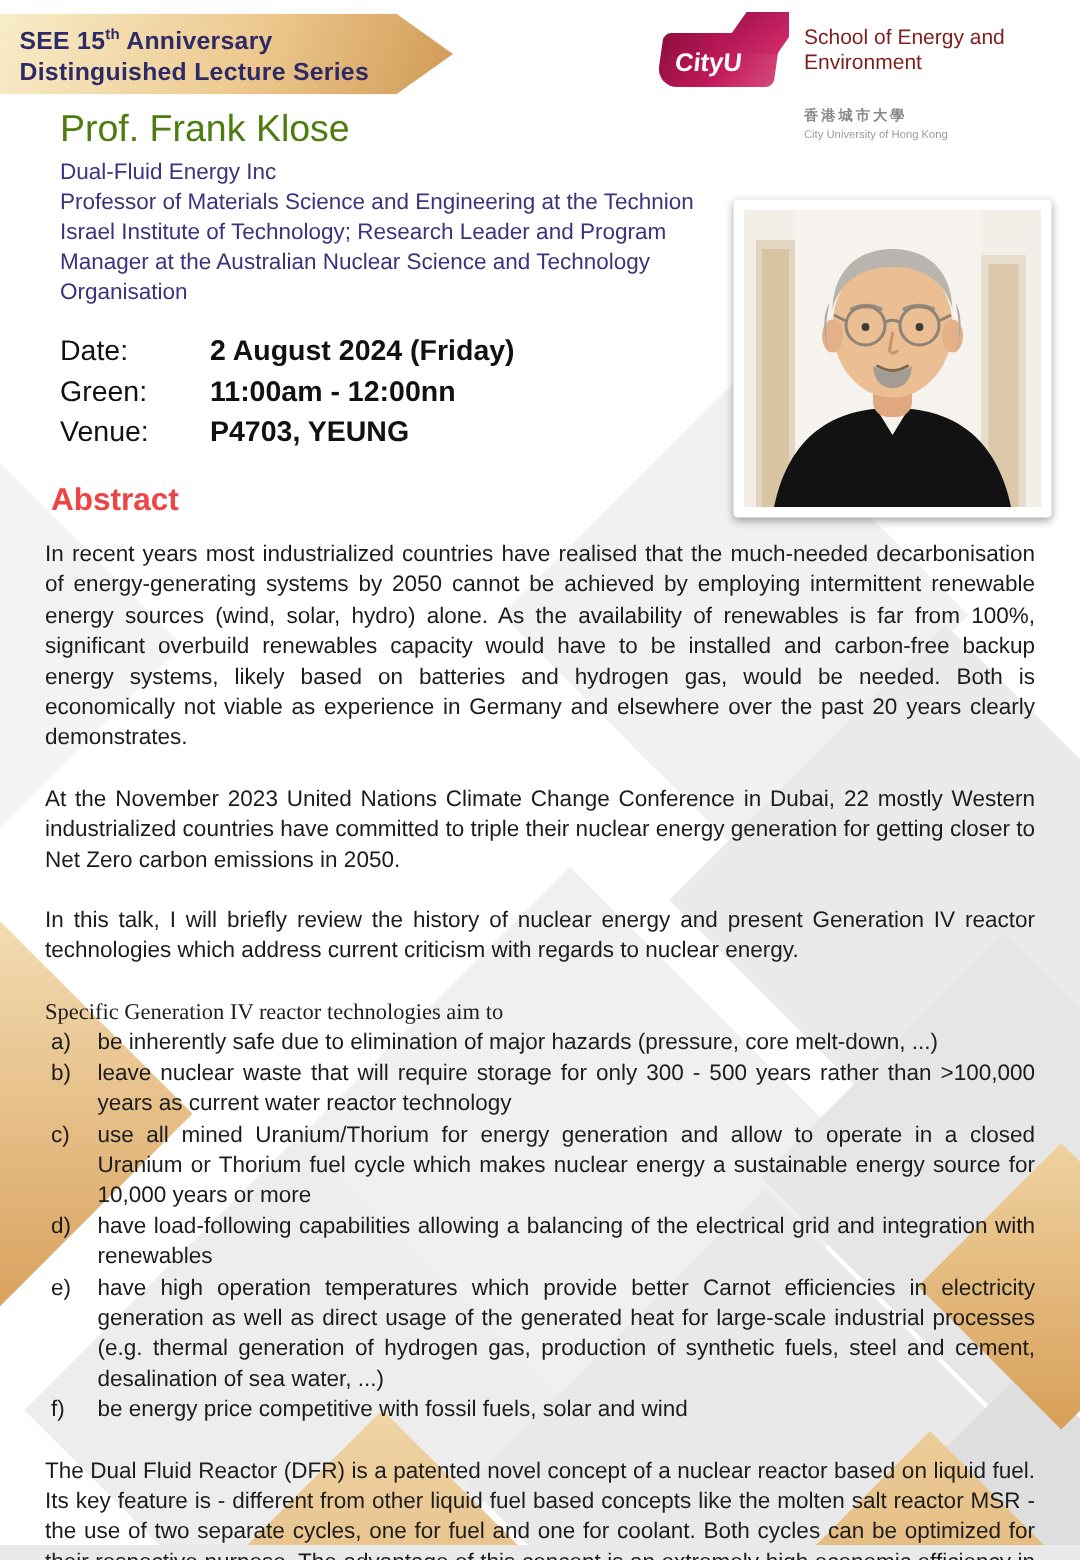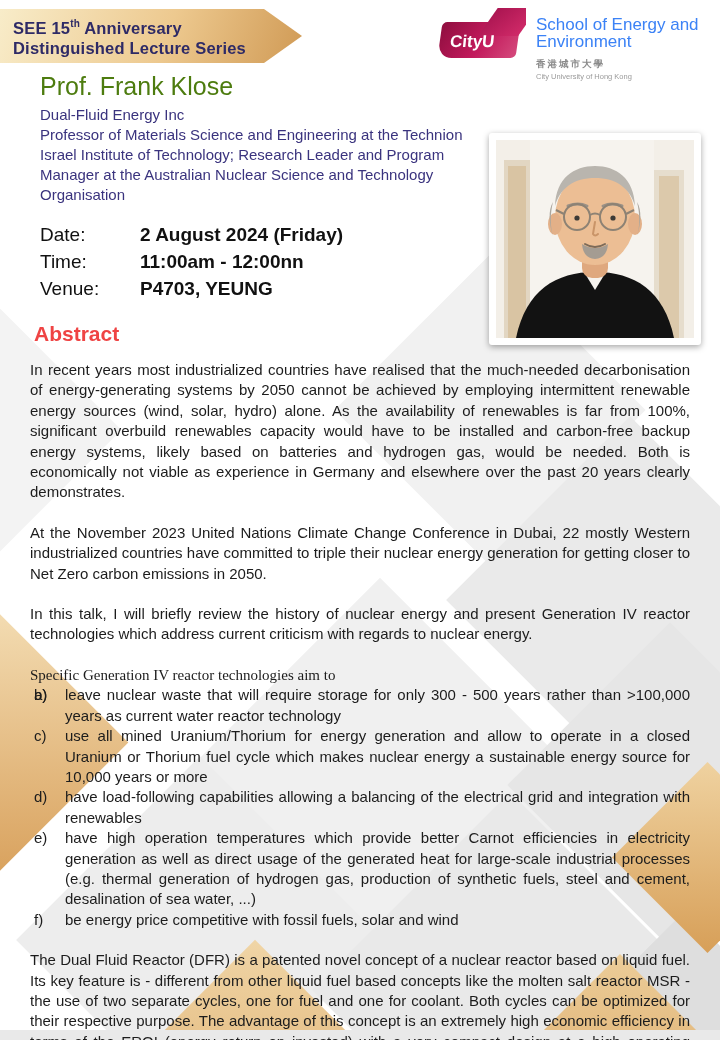--- a/index.html
+++ b/index.html
@@ -46,22 +46,22 @@
     background:linear-gradient(120deg,#8f0e3f,#c21a5c 55%,#d54a7c);
     transform:skewX(-8deg);
   }
   .cityu-slash{
     position:absolute;left:52px;top:-6px;width:40px;height:34px;
     background:linear-gradient(120deg,#a81450,#d02a68);
     transform:skewX(-35deg);
   }
   .cityu-text{position:absolute;left:12px;top:24px;color:#fff;font-weight:bold;font-size:17px;transform:skewX(-6deg);}
   .logo-text{margin-left:10px;padding-top:8px;}
-  .logo-school{color:#3b82f6;font-size:17px;line-height:17px;}
-  .logo-cn{color:#8a8a8a;font-size:9.5px;font-weight:bold;margin-top:8px;letter-spacing:2px;}
+  .logo-school{color:#7f1d1d;font-size:14px;line-height:17px;}
+  .logo-cn{color:#8a8a8a;font-size:9.5px;font-weight:bold;margin-top:21px;letter-spacing:2px;}
   .logo-univ{color:#9a9a9a;font-size:7.5px;margin-top:1px;}
   
   .page-title{
     text-align:center;color:#2b2563;font-weight:bold;font-size:40px;letter-spacing:-.5px;
     margin:8px 0 6px 0;
   }
   
   .speaker{margin-left:40px;width:452px;}
   .speaker-name{color:#4d7c0f;font-weight:normal;font-size:25px;margin-bottom:4px;}
   .speaker-aff{color:#3a337e;font-size:15px;line-height:20px;}
@@ -138,21 +138,21 @@
     <div class="speaker-aff">Dual-Fluid Energy Inc</div>
     <div class="speaker-aff">Professor of Materials Science and Engineering at the Technion Israel Institute of Technology; Research Leader and Program Manager at the Australian Nuclear Science and Technology Organisation</div>
   </div>
 
   <div class="details">
     <div class="detail-row">
       <span class="detail-label">Date:</span>
       <span class="detail-value">2 August 2024 (Friday)</span>
     </div>
     <div class="detail-row">
-      <span class="detail-label">Time:</span>
+      <span class="detail-label">Green:</span>
       <span class="detail-value">11:00am - 12:00nn</span>
     </div>
     <div class="detail-row">
       <span class="detail-label">Venue:</span>
       <span class="detail-value">P4703, YEUNG</span>
     </div>
   </div>
 
   <div class="photo-frame">
     <svg width="198" height="198" viewBox="0 0 198 198">
@@ -195,21 +195,21 @@
     </svg>
   </div>
 
   <div class="abstract">
     <div class="abstract-heading">Abstract</div>
     <p class="para">In recent years most industrialized countries have realised that the much-needed decarbonisation of energy-generating systems by 2050 cannot be achieved by employing intermittent renewable energy sources (wind, solar, hydro) alone. As the availability of renewables is far from 100%, significant overbuild renewables capacity would have to be installed and carbon-free backup energy systems, likely based on batteries and hydrogen gas, would be needed. Both is economically not viable as experience in Germany and elsewhere over the past 20 years clearly demonstrates.</p>
     <p class="para">At the November 2023 United Nations Climate Change Conference in Dubai, 22 mostly Western industrialized countries have committed to triple their nuclear energy generation for getting closer to Net Zero carbon emissions in 2050.</p>
     <p class="para">In this talk, I will briefly review the history of nuclear energy and present Generation IV reactor technologies which address current criticism with regards to nuclear energy.</p>
     <p class="list-intro">Specific Generation IV reactor technologies aim to</p>
     <ul class="aim-list">
-      <li><span class="marker">a)</span></li>
+      <li><span class="marker">a)</span><span>be inherently safe due to elimination of major hazards (pressure, core melt-down, ...)</span></li>
       <li><span class="marker">b)</span><span>leave nuclear waste that will require storage for only 300 - 500 years rather than &gt;100,000 years as current water reactor technology</span></li>
       <li><span class="marker">c)</span><span>use all mined Uranium/Thorium for energy generation and allow to operate in a closed Uranium or Thorium fuel cycle which makes nuclear energy a sustainable energy source for 10,000 years or more</span></li>
       <li><span class="marker">d)</span><span>have load-following capabilities allowing a balancing of the electrical grid and integration with renewables</span></li>
       <li><span class="marker">e)</span><span>have high operation temperatures which provide better Carnot efficiencies in electricity generation as well as direct usage of the generated heat for large-scale industrial processes (e.g. thermal generation of hydrogen gas, production of synthetic fuels, steel and cement, desalination of sea water, ...)</span></li>
       <li><span class="marker">f)</span><span>be energy price competitive with fossil fuels, solar and wind</span></li>
     </ul>
     <p class="para tight">The Dual Fluid Reactor (DFR) is a patented novel concept of a nuclear reactor based on liquid fuel. Its key feature is - different from other liquid fuel based concepts like the molten salt reactor MSR - the use of two separate cycles, one for fuel and one for coolant. Both cycles can be optimized for their respective purpose. The advantage of this concept is an extremely high economic efficiency in terms of the EROI (energy return on invested) with a very compact design at a high operating temperature of 1,000 °C.</p>
 
   </div>
 

